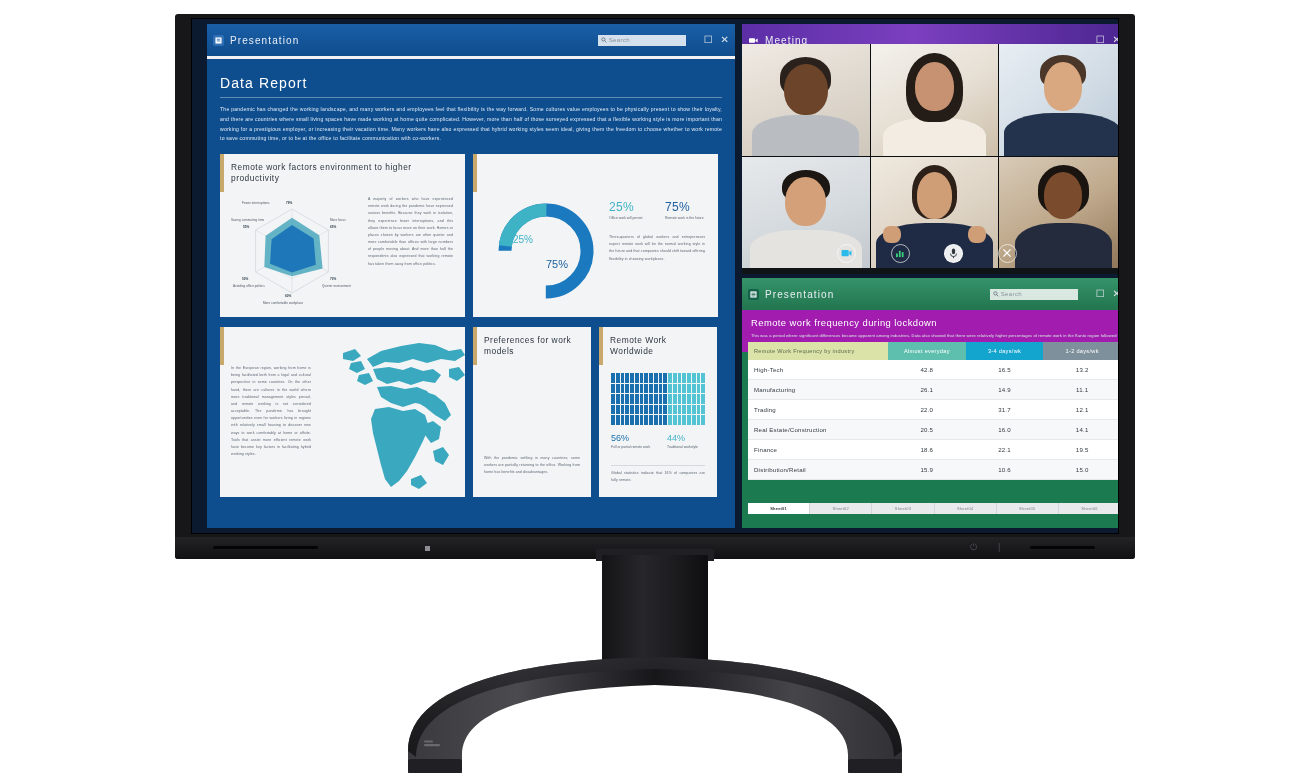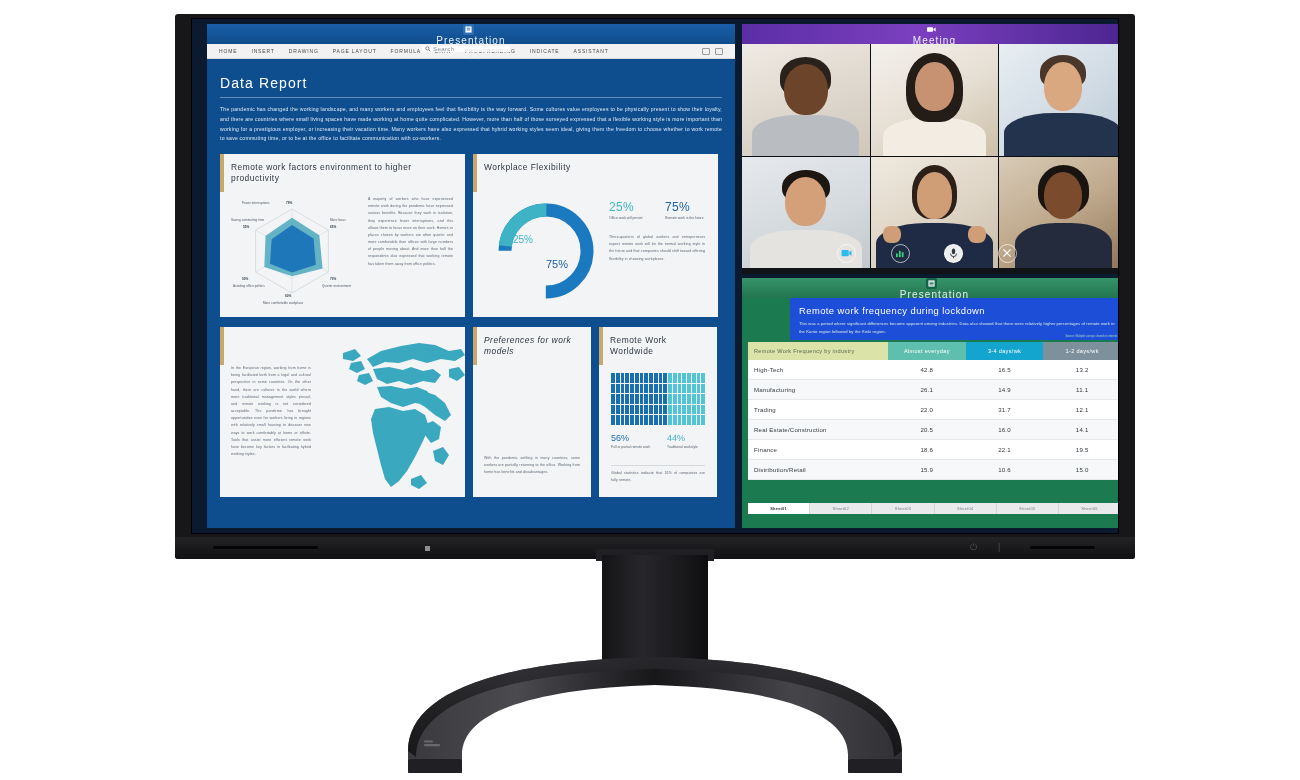--- a/index.html
+++ b/index.html
@@ -27,21 +27,21 @@
 
   
   #neck { position:absolute; left:602px; top:555px; width:106px; height:118px;
           background:linear-gradient(90deg,#141416,#27272b 38%,#1b1b1e 72%,#0e0e10); }
   #neck-top { position:absolute; left:596px; top:549px; width:118px; height:12px;
               background:#202024; border-radius:2px 2px 0 0; }
   #arch { position:absolute; left:400px; top:655px; width:510px; height:120px; }
 
   
   .win { position:absolute; overflow:hidden; }
-  .titlebar { height:20px; display:flex; align-items:center; padding:0 6px; position:relative;flex-direction:column; }
+  .titlebar { height:32px; display:flex; align-items:center; padding:0 6px; position:relative; }
   .tb-appicon { width:11px; height:11px; border-radius:2px; display:flex;
                 align-items:center; justify-content:center; font-size:8px;
                 color:#fff; margin-right:6px; flex:0 0 auto; }
   .tb-title { color:#e9eef5; font-size:10px; letter-spacing:1.1px; }
   .tb-spacer { flex:1; }
   .tb-search { width:88px; height:11px; background:rgba(255,255,255,.82);
                display:flex; align-items:center; padding:0 3px; margin-right:10px; }
   .tb-search svg { flex:0 0 auto; }
   .tb-search span { font-size:6px; color:#8a9099; margin-left:2px; letter-spacing:.4px; }
   .tb-btn { color:#dfe6ee; font-size:10px; margin-left:8px; line-height:1; cursor:default; }
@@ -92,21 +92,21 @@
   .hair { position:absolute; border-radius:50% 50% 40% 40%; }
   .torso { position:absolute; border-radius:42% 42% 0 0; }
   #meet-controls { position:absolute; left:95px; top:216px; width:180px; height:26px;
                    display:flex; align-items:center; justify-content:space-between; }
   .mctl { width:19px; height:19px; border-radius:50%; border:1px solid rgba(255,255,255,.65);
           display:flex; align-items:center; justify-content:center; }
 
   
   #win-spreadsheet { left:550px; top:259px; width:385px; height:250px; background:#1b7a4f; }
   #sheet-title { background:linear-gradient(180deg,#35936a,#22754f); }
-  #sheet-head { background:#1d4ed8; padding:7px 9px 5px 9px; position:relative;margin-left:48px; }
+  #sheet-head { background:#a21caf; padding:7px 9px 5px 9px; position:relative; }
   #sheet-h1 { color:#fff; font-size:9.4px; letter-spacing:.45px; }
   #sheet-h2 { color:#d8ece1; font-size:4.1px; line-height:1.85; margin-top:4px; letter-spacing:.1px; }
   #sheet-src { position:absolute; right:9px; bottom:2px; color:#a9d4bf; font-size:2.7px; }
   #sheet-table { position:absolute; left:6px; top:64px; width:373px; background:#fff; }
   .th-row { display:flex; }
   .th { font-size:5.6px; color:#fff; padding:5px 6px; letter-spacing:.3px; line-height:1.5; }
   .th.first { color:#5a6b4e; background:#dbe3a8; flex:0 0 140px; }
   .th.c1 { background:#5fbfae; flex:1; text-align:center; }
   .th.c2 { background:#14a5cf; flex:1; text-align:center; }
   .th.c3 { background:#7d909b; flex:1; text-align:center; }
@@ -206,21 +206,20 @@
                 <span class="radar-lbl" style="left:3px;top:90px;">Avoiding office politics</span>
                 <span class="radar-val" style="left:12px;top:83px;">50%</span>
                 <span class="radar-lbl" style="left:1px;top:24px;">Saving commuting time</span>
                 <span class="radar-val" style="left:13px;top:31px;">55%</span>
               </div>
               <div class="card-p" style="position:absolute;left:148px;top:42px;width:85px;">A majority of workers who have experienced remote work during the pandemic have expressed various benefits. Because they work in isolation, they experience fewer interruptions, and this allows them to focus more on their work. Homes or places chosen by workers are often quieter and more comfortable than offices with large numbers of people moving about. And more than half the respondents also expressed that working remote has taken them away from office politics.</div>
             </div>
 
             <div class="card" style="width:245px;height:163px;">
               <div class="card-accent"></div>
-              <div class="card-h">Workplace Flexibility</div>
               <div style="position:absolute;left:18px;top:42px;">
                 <svg width="110" height="110" viewBox="0 0 110 110">
                   <circle cx="55" cy="55" r="41" fill="none" stroke="#1a79bf" stroke-width="13" stroke-dasharray="193.2 64.4" stroke-dashoffset="64.4" transform="rotate(-90 55 55)"></circle>
                   <circle cx="55" cy="55" r="41" fill="none" stroke="#3fb3c6" stroke-width="13" stroke-dasharray="60 197.6" stroke-dashoffset="-198" transform="rotate(-90 55 55)"></circle>
                 </svg>
                 <span style="position:absolute;left:22px;top:38px;font-size:10px;color:#3fb3c6;">25%</span>
                 <span style="position:absolute;left:55px;top:62px;font-size:11px;color:#1a5f9e;">75%</span>
               </div>
               <div style="position:absolute;left:136px;top:46px;width:100px;">
                 <div style="display:flex;gap:16px;">
@@ -256,21 +255,21 @@
                   <path d="M118 122 L128 118 L134 126 L128 136 L120 132 Z"></path>
                   <path d="M96 150 L106 146 L112 154 L104 160 L96 156 Z"></path>
                   <path d="M36 34 L46 32 L50 40 L42 44 L34 40 Z"></path>
                   <path d="M134 40 L144 38 L150 46 L142 52 L134 48 Z"></path>
                 </g>
               </svg>
             </div>
 
             <div class="card" style="width:118px;height:170px;">
               <div class="card-accent"></div>
-              <div class="card-h" style="padding-right:6px;font-style:italic;">Preferences for work models</div>
+              <div class="card-h" style="padding-right:6px;">Preferences for work models</div>
               <div class="card-p" style="position:absolute;left:11px;top:128px;width:96px;">With the pandemic settling in many countries, some workers are partially returning to the office. Working from home has benefits and disadvantages.</div>
             </div>
 
             <div class="card" style="width:118px;height:170px;">
               <div class="card-accent"></div>
               <div class="card-h" style="padding-right:6px;">Remote Work Worldwide</div>
               <div id="dot-matrix" style="position:absolute;left:12px;top:46px;width:94px;height:52px;display:grid;grid-template-columns:repeat(20,1fr);grid-template-rows:repeat(5,1fr);gap:1px;">
                   <span style="background: rgb(26, 111, 174);"></span>
                   <span style="background: rgb(26, 111, 174);"></span>
                   <span style="background: rgb(26, 111, 174);"></span>

